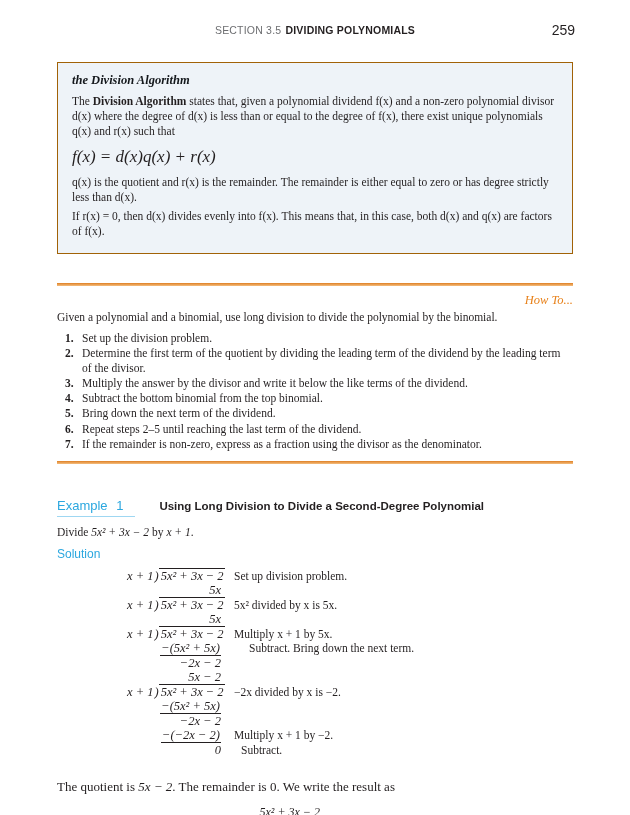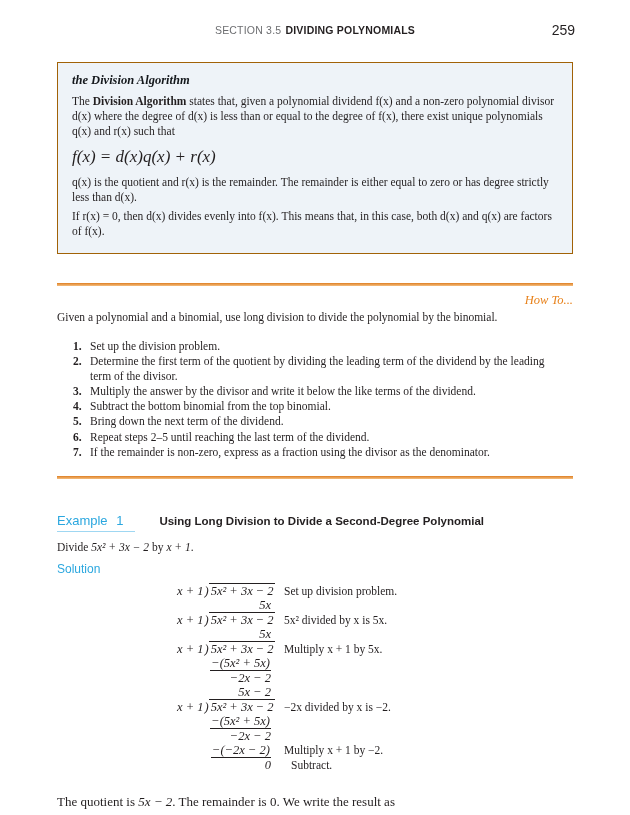--- a/index.html
+++ b/index.html
@@ -21,39 +21,39 @@
   .def-box p { margin: 4px 0; font-size: 11.5px; line-height: 1.3; }
   .box-formula { text-align: left; font-style: italic; font-size: 17px; margin: 8px 0; }
 
   
   .how-to { margin-top: 22px; padding: 7px 0 10px 0; position: relative; }
   .rule { height: 3px; background: linear-gradient(#DE7F23, #F4BE80); }
   .rule-top { margin-bottom: 7px; }
   .rule-bottom { margin-top: 9px; }
   .how-to-label { font-style: italic; font-size: 12.5px; color: #E8821B; margin-bottom: 3px; text-align: right; }
   .how-to-intro { margin: 3px 0 8px 0; font-size: 11.5px; }
-  .how-to ol { margin: 16px; padding: 0; list-style: none; counter-reset: step; }
+  .how-to ol { margin: 8px; padding: 0; list-style: none; counter-reset: step; }
   .how-to li { counter-increment: step; position: relative; padding-left: 17px;
                font-size: 11.5px; line-height: 1.32; }
   .how-to li::before { content: counter(step) "."; position: absolute; left: 0; font-weight: bold; }
 
   
   .example { margin-top: 22px; }
   .example-label { font-family: "Liberation Sans", sans-serif; font-size: 13px; color: #2BA7DF;
                    display: inline-block; border-bottom: 1px solid #9FD7F2;
                    padding: 0 12px 3px 0; word-spacing: 5px; }
   .example-title { font-family: "Liberation Sans", sans-serif; font-weight: bold; font-size: 11.5px;
                    margin-left: 20px; color: #231F20; }
   .problem { margin: 9px 0 5px 0; font-size: 11.5px; }
   .math-i { font-style: italic; }
   .solution-label { font-family: "Liberation Sans", sans-serif; font-size: 12px; color: #2BA7DF;
                     margin: 9px 0 7px 0; }
 
   
-  .ld { margin-left: 120px; }
+  .ld { margin-left: 70px; }
   .ld-row { display: flex; align-items: baseline; line-height: 14px; min-height: 14px; }
   .ld-math { width: 94px; flex: none; text-align: right; white-space: nowrap;
              font-style: italic; font-size: 12.5px; }
   .ld-paren { padding-left: 1px; }
   .ld-over { display: inline-block; border-top: 1px solid #231F20; padding: 0 1px 0 2px; }
   .u { border-bottom: 1px solid #231F20; display: inline-block; padding: 0 1px; }
   .q-part  { padding-right: 24px; }
   .q-full  { padding-right: 1px; }
   .sub1    { padding-right: 15px; }
   .rem     { padding-right: 1px; font-family: Liberation Serif, serif; }
@@ -138,20 +138,21 @@
         <div class="ld-note"></div>
       </div>
 
       <div class="ld-row">
         <div class="ld-math"><span>x + 1</span><span class="ld-paren">)</span><span class="ld-over">5x² + 3x − 2</span></div>
         <div class="ld-note">Multiply x + 1 by 5x.</div>
       </div>
 
       <div class="ld-row">
         <div class="ld-math sub1"><span class="u">−(5x² + 5x)</span></div>
+        <div class="ld-note">Subtract. Bring down the next term.</div>
       </div>
 
       <div class="ld-row">
         <div class="ld-math rem">−2x − 2</div>
         <div class="ld-note"></div>
       </div>
 
       <div class="ld-row">
         <div class="ld-math q-full">5x − 2</div>
         <div class="ld-note"></div>

